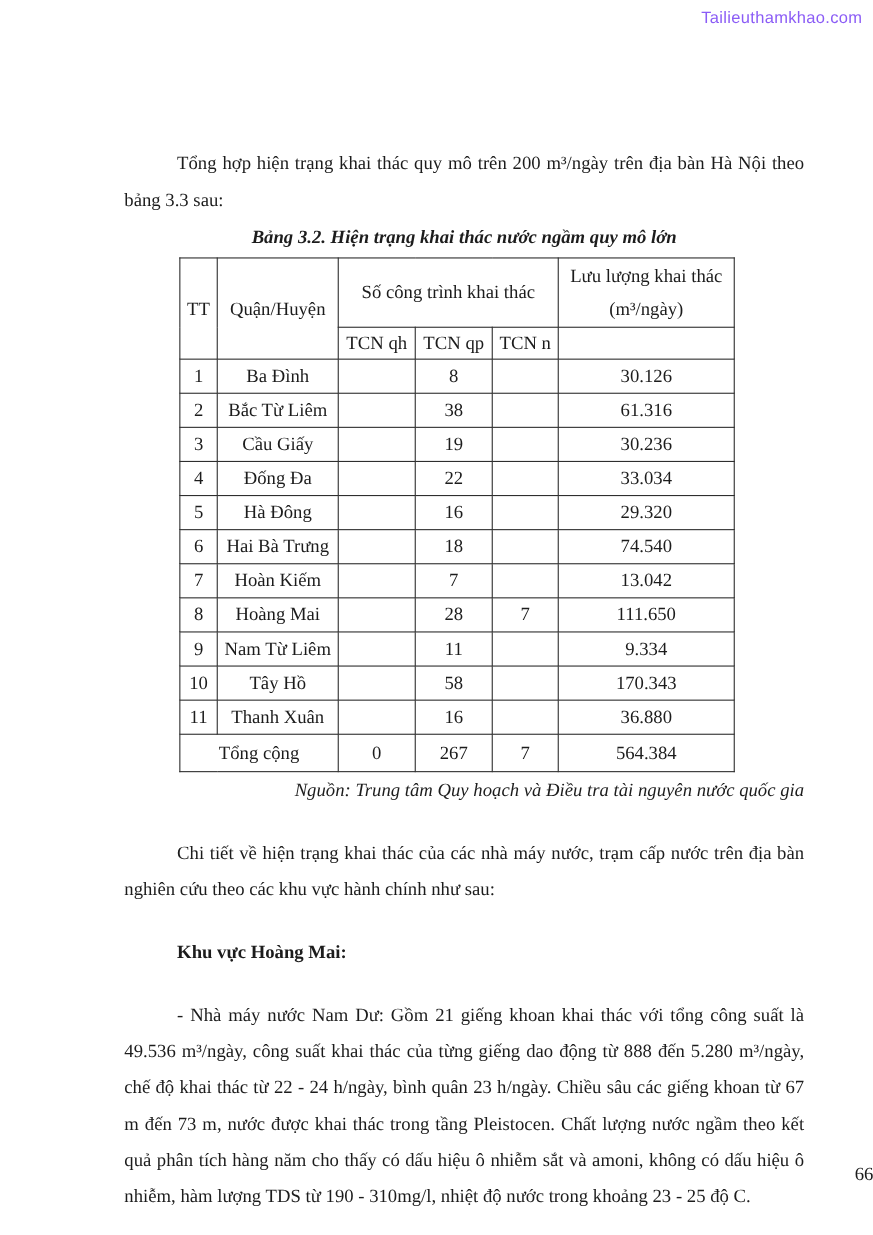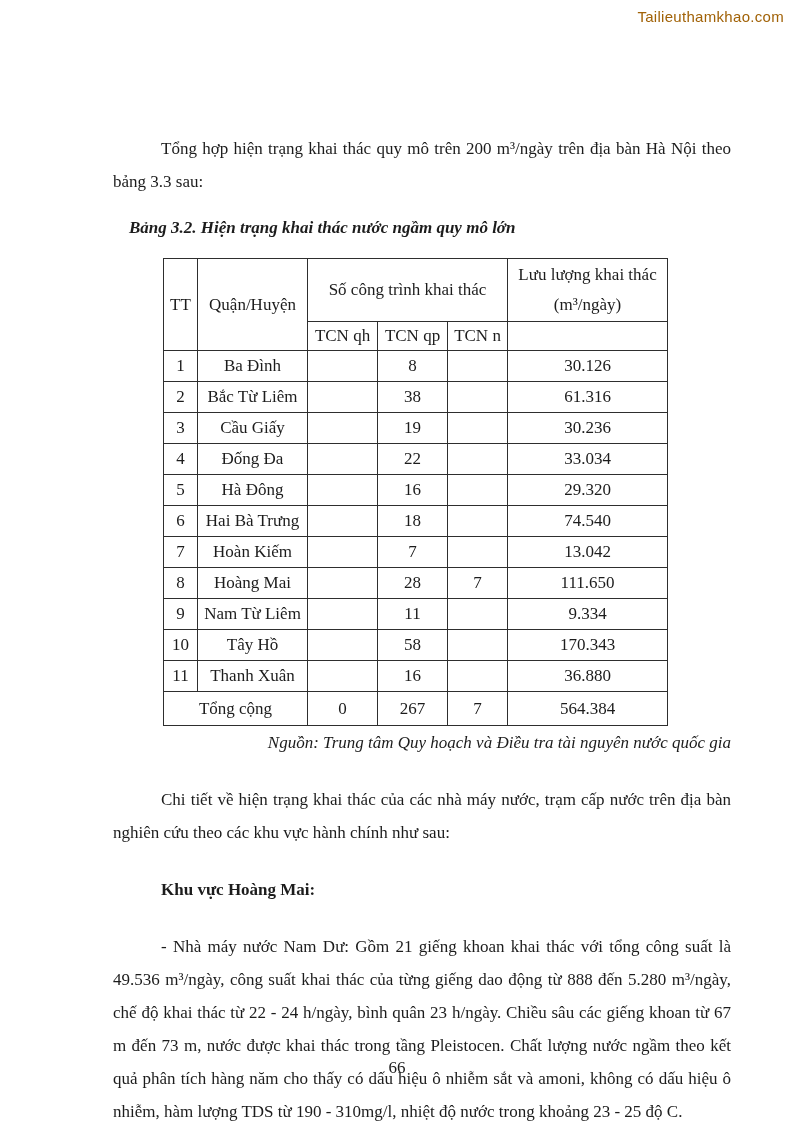--- a/index.html
+++ b/index.html
@@ -13,43 +13,44 @@
     width: 794px; height: 1123px;
     background: #ffffff;
     color: #1c1c1c;
     overflow: hidden;
   }
   .watermark {
     position: absolute;
     top: 8px; right: 10px;
     font-family: "Liberation Sans", "DejaVu Sans", sans-serif;
     font-size: 15px;
-    color: #a16207;
+    color: #8b5cf6;
     text-shadow: 0.5px 0.5px 0 #ffffff;
     letter-spacing: 0.3px;
   }
   .content {
     position: absolute;
     left: 113px; top: 108px;
     width: 618px;
   }
   .para {
     margin: 0;
     font-size: 17px;
     line-height: 33px;
     text-align: justify;
   }
   .indent { text-indent: 48px; margin-top: 24px; }
   .bold { font-weight: bold; }
   .table-title {
-    margin: 16px;
+    margin: 4px;
     font-size: 17px;
     line-height: 28px;
     font-weight: bold;
     font-style: italic;
+    text-align: center;
   }
   table.data-table {
     border-collapse: collapse;
     table-layout: fixed;
     margin-left: 50px;
     width: 504px;
     font-size: 17px;
   }
   table.data-table td {
     border: 1px solid #2e2e2e;
@@ -73,21 +74,21 @@
     margin: 0;
     font-size: 17px;
     line-height: 33px;
     font-style: italic;
     text-align: right;
   }
   .page-number {
     position: absolute;
     left: 0; right: 0;
     top: 1058px;
-    text-align: center;
+    text-align: right;
     font-size: 17px;
     color: #1c1c1c;
   }
 </style>
 </head>
 <body>
 
 <div class="page">
 
   <div class="watermark">Tailieuthamkhao.com</div>

